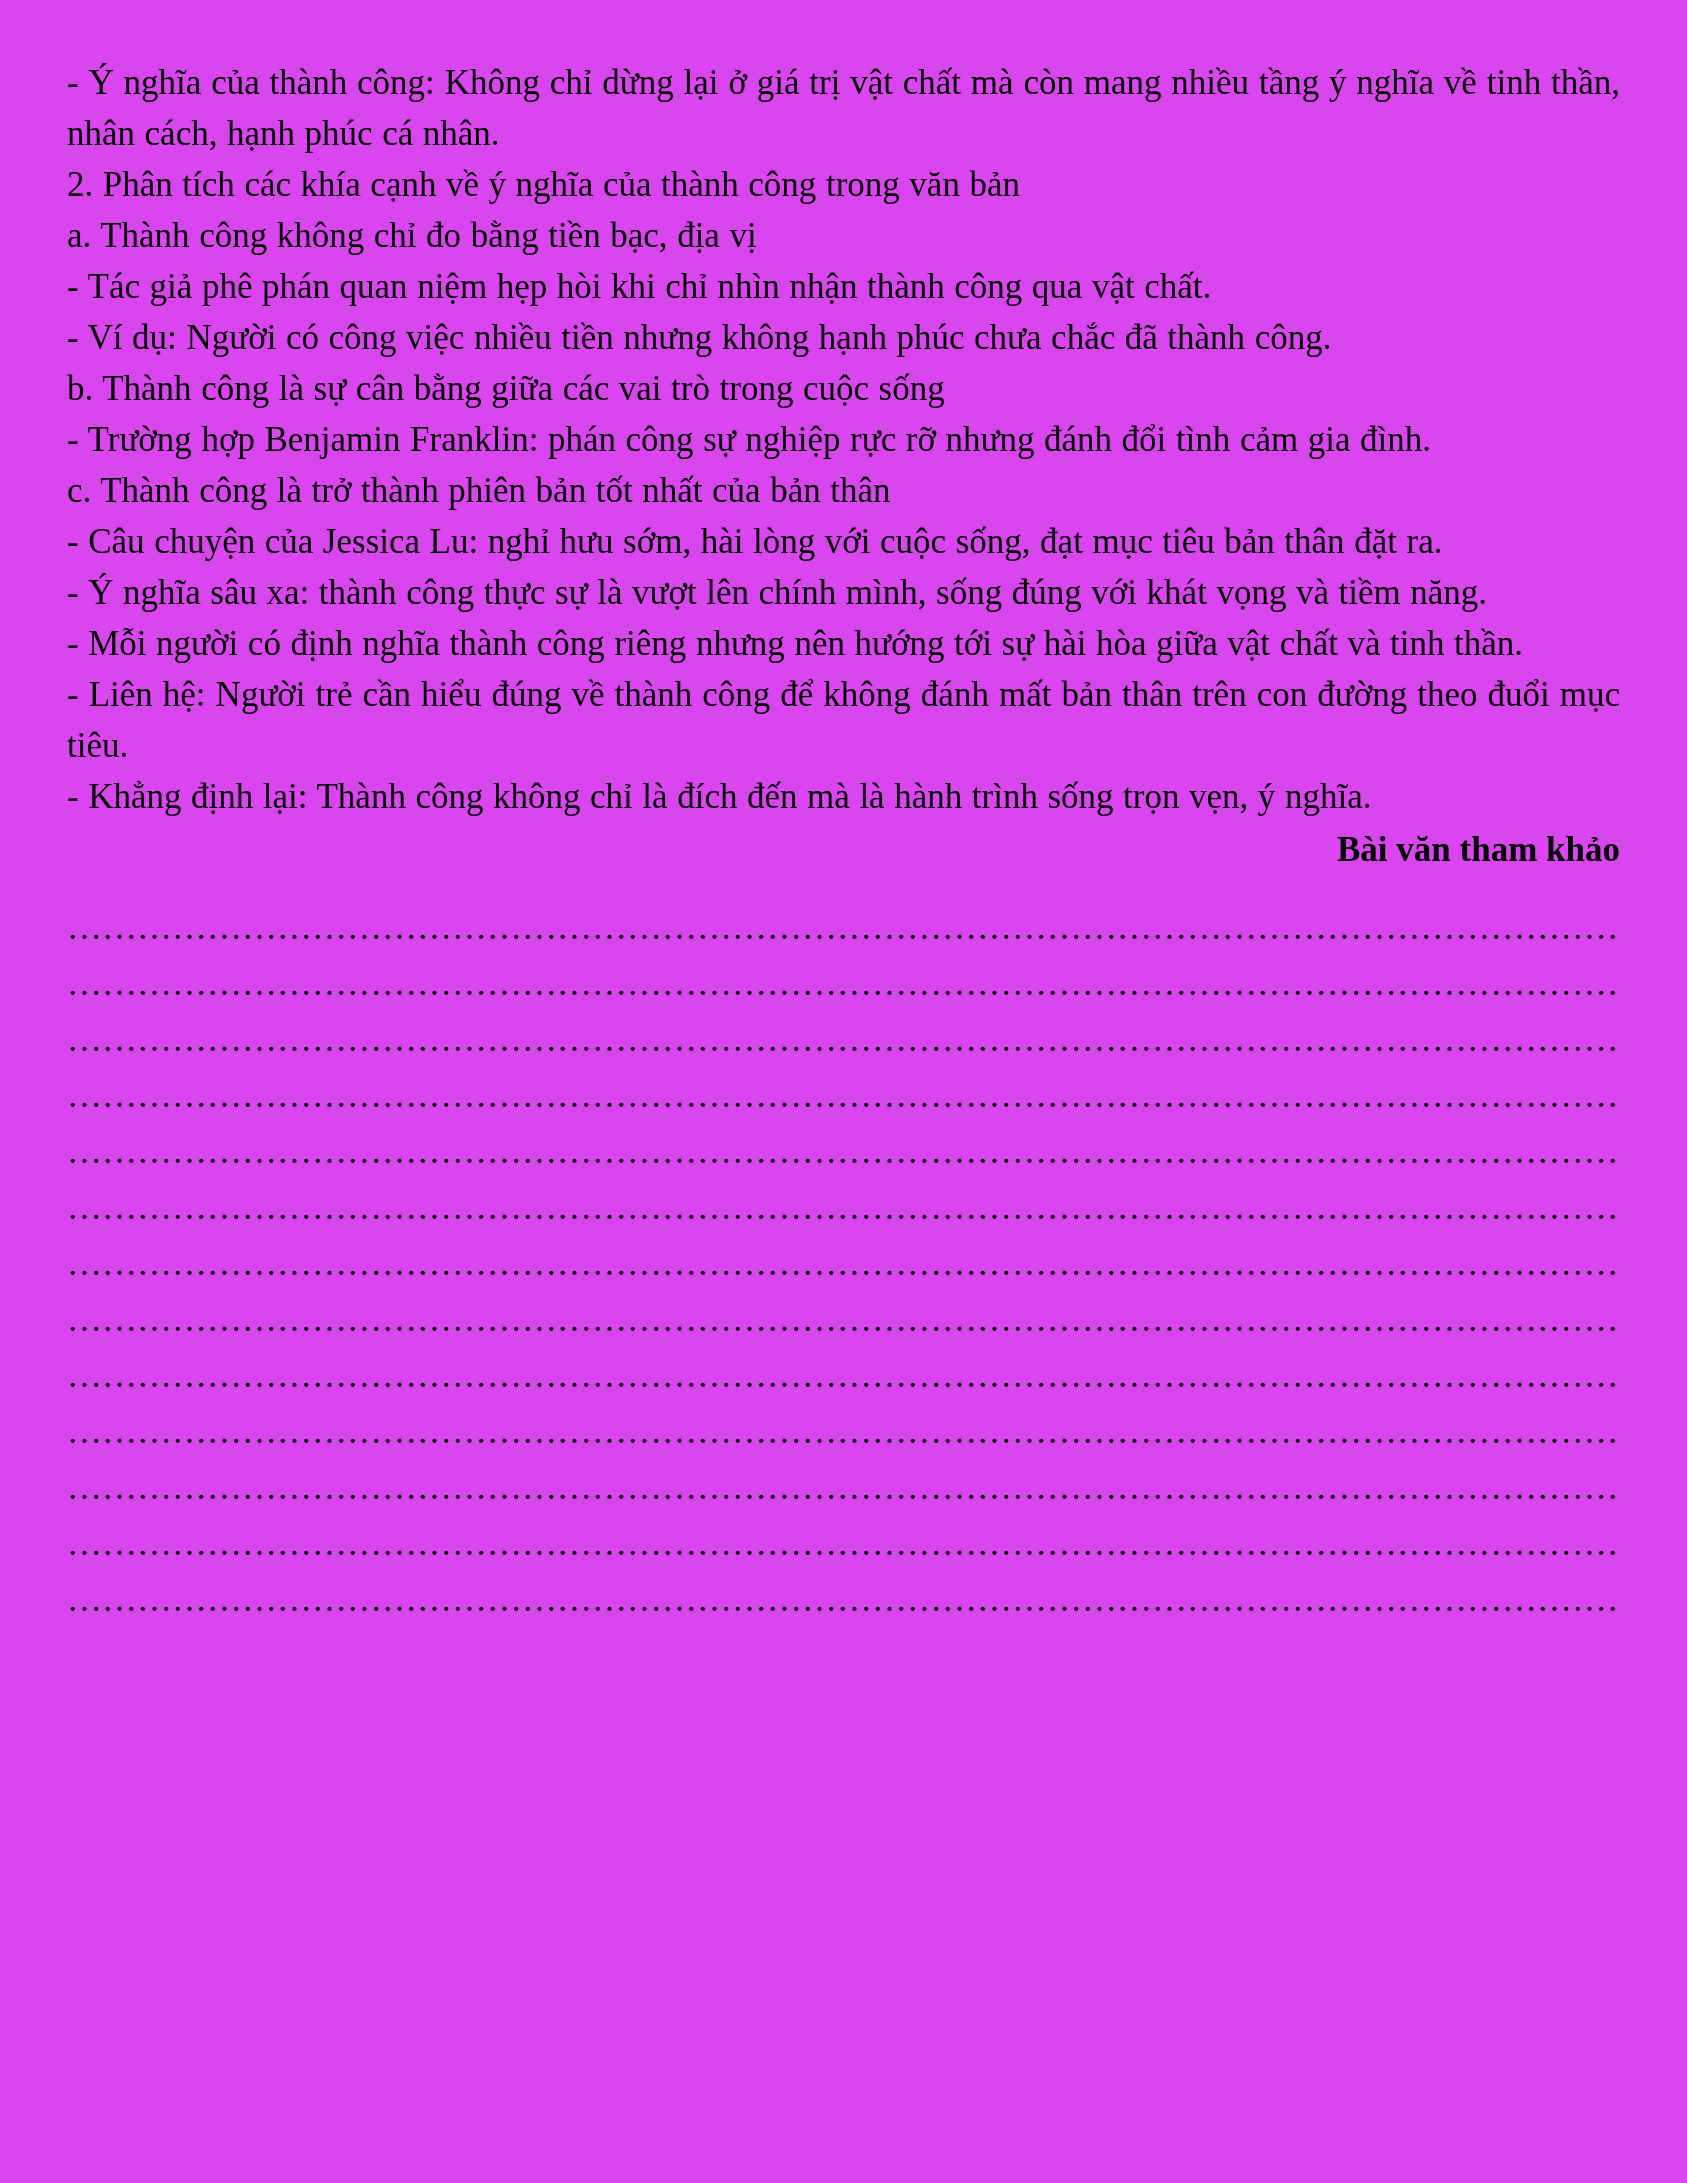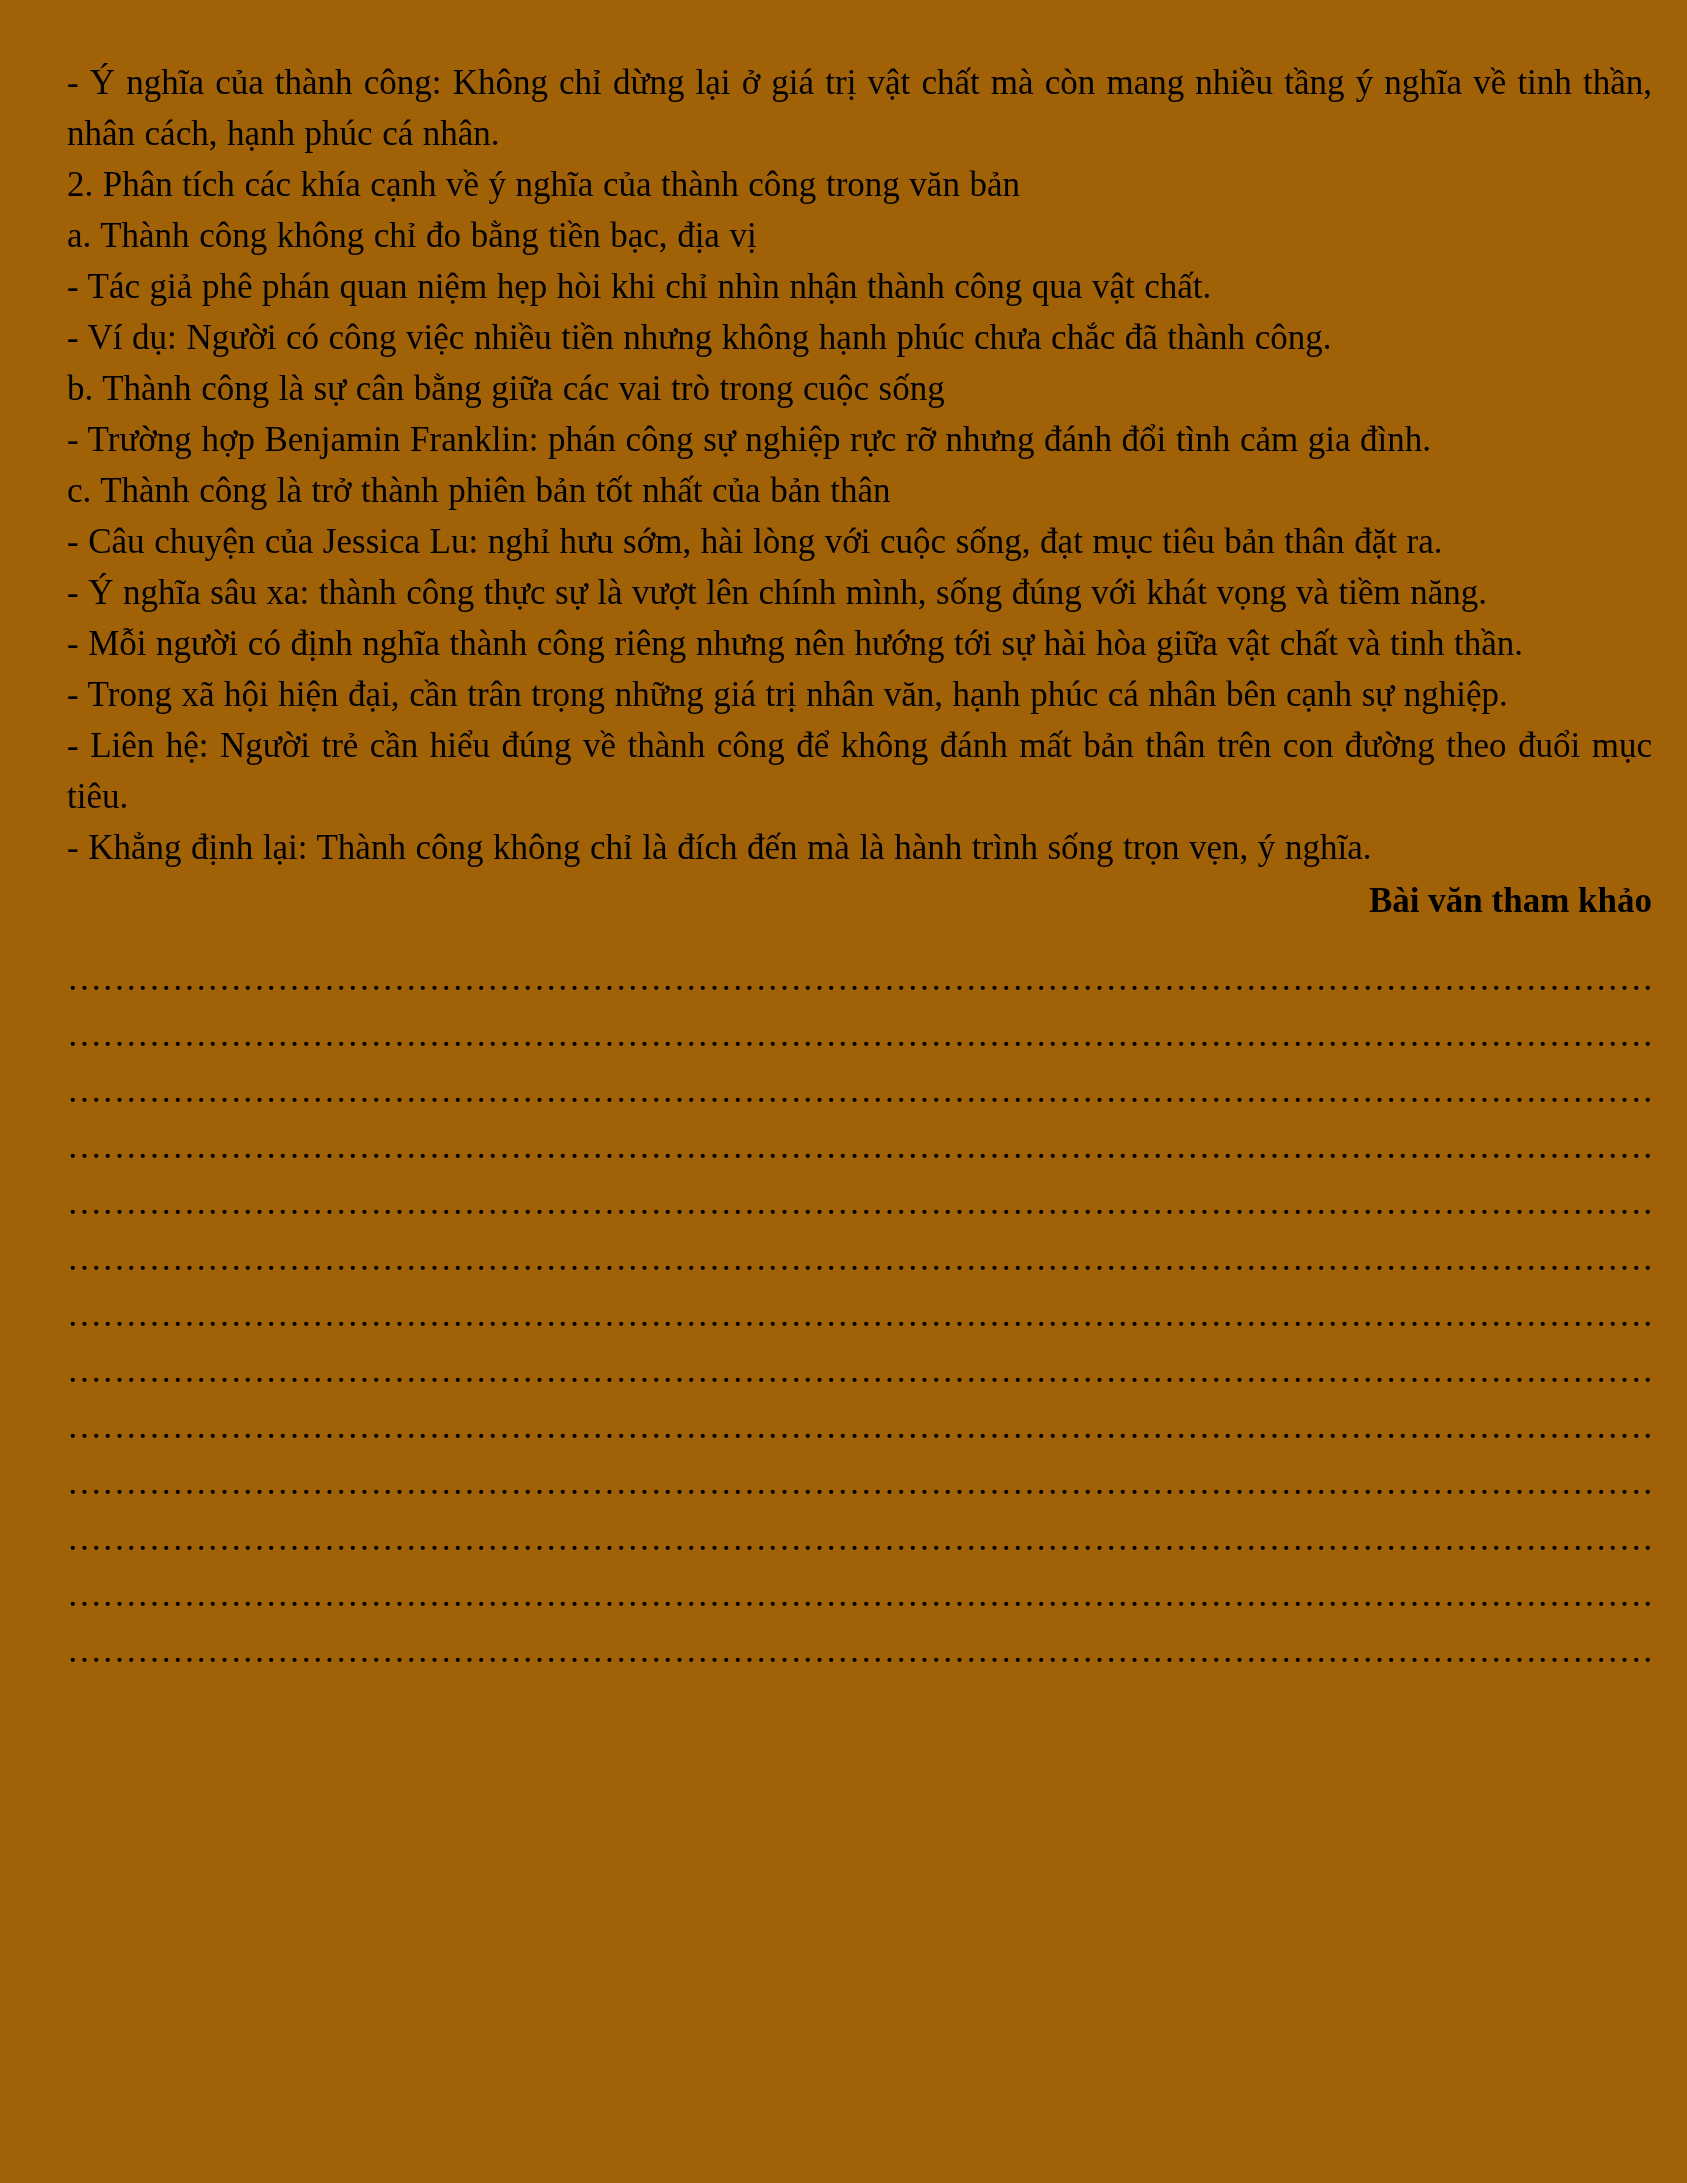--- a/index.html
+++ b/index.html
@@ -4,25 +4,25 @@
   <style>
     html, body {
       margin: 0;
       padding: 0;
       background: #ffffff;
     }
     .page {
       position: relative;
       width: 1687px;
       height: 2183px;
-      background: #a16207;
+      background: #d946ef;
       color: #000000;
       font-family: "Liberation Serif", "DejaVu Serif", serif;
       box-sizing: border-box;
-      padding: 57px 35px 0 67px;
+      padding: 57px 67px 0 67px;
       overflow: hidden;
     }
     .para {
       margin: 0;
       font-size: 35px;
       line-height: 51px;
       text-align: justify;
       word-spacing: 0.8px;
     }
     .heading {
@@ -55,21 +55,20 @@
     <p class="para">2. Phân tích các khía cạnh về ý nghĩa của thành công trong văn bản</p>
     <p class="para">a. Thành công không chỉ đo bằng tiền bạc, địa vị</p>
     <p class="para">- Tác giả phê phán quan niệm hẹp hòi khi chỉ nhìn nhận thành công qua vật chất.</p>
     <p class="para">- Ví dụ: Người có công việc nhiều tiền nhưng không hạnh phúc chưa chắc đã thành công.</p>
     <p class="para">b. Thành công là sự cân bằng giữa các vai trò trong cuộc sống</p>
     <p class="para">- Trường hợp Benjamin Franklin: phán công sự nghiệp rực rỡ nhưng đánh đổi tình cảm gia đình.</p>
     <p class="para">c. Thành công là trở thành phiên bản tốt nhất của bản thân</p>
     <p class="para">- Câu chuyện của Jessica Lu: nghỉ hưu sớm, hài lòng với cuộc sống, đạt mục tiêu bản thân đặt ra.</p>
     <p class="para">- Ý nghĩa sâu xa: thành công thực sự là vượt lên chính mình, sống đúng với khát vọng và tiềm năng.</p>
     <p class="para">- Mỗi người có định nghĩa thành công riêng nhưng nên hướng tới sự hài hòa giữa vật chất và tinh thần.</p>
-    <p class="para">- Trong xã hội hiện đại, cần trân trọng những giá trị nhân văn, hạnh phúc cá nhân bên cạnh sự nghiệp.</p>
     <p class="para">- Liên hệ: Người trẻ cần hiểu đúng về thành công để không đánh mất bản thân trên con đường theo đuổi mục tiêu.</p>
     <p class="para">- Khẳng định lại: Thành công không chỉ là đích đến mà là hành trình sống trọn vẹn, ý nghĩa.</p>
   </div>
 
   <h2 class="heading">Bài văn tham khảo</h2>
 
   <div class="dots-section">
     <div class="dot-line">………………………………………………………………………………………………………………………………………………………………………………………………………………………………………………………………………………………………..</div>
     <div class="dot-line">………………………………………………………………………………………………………………………………………………………………………………………………………………………………………………………………………………………………..</div>
     <div class="dot-line">………………………………………………………………………………………………………………………………………………………………………………………………………………………………………………………………………………………………..</div>

